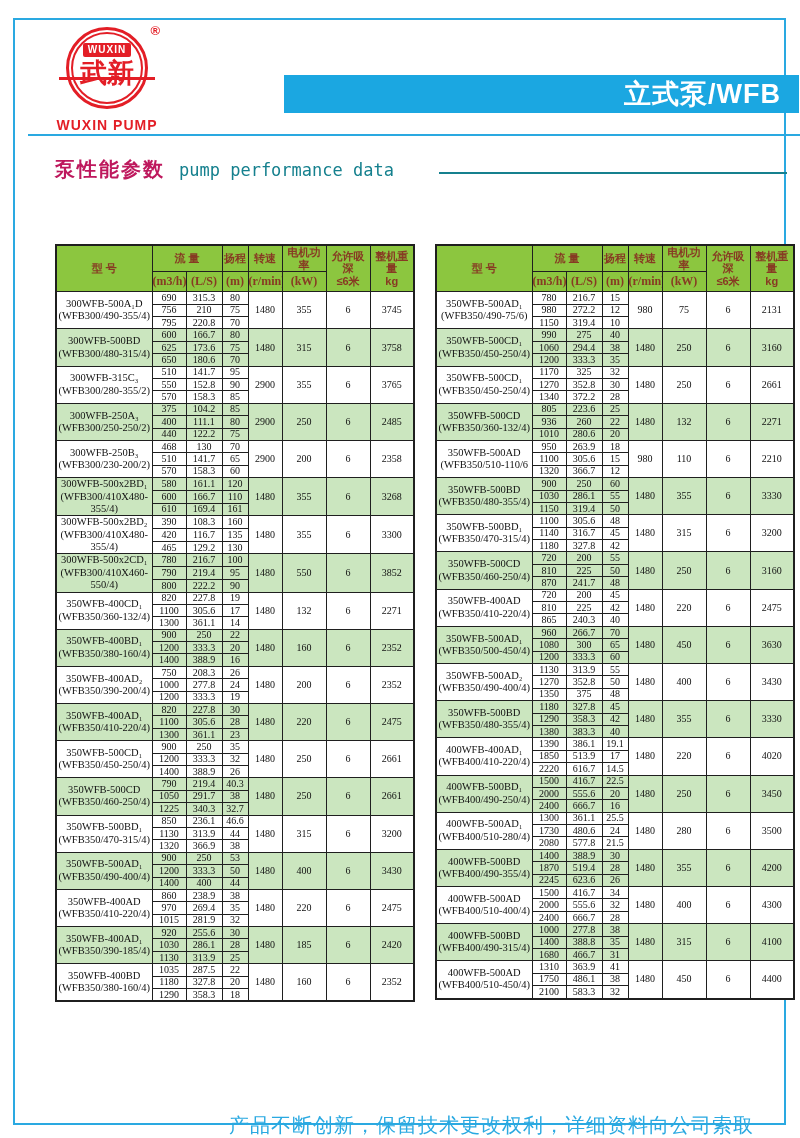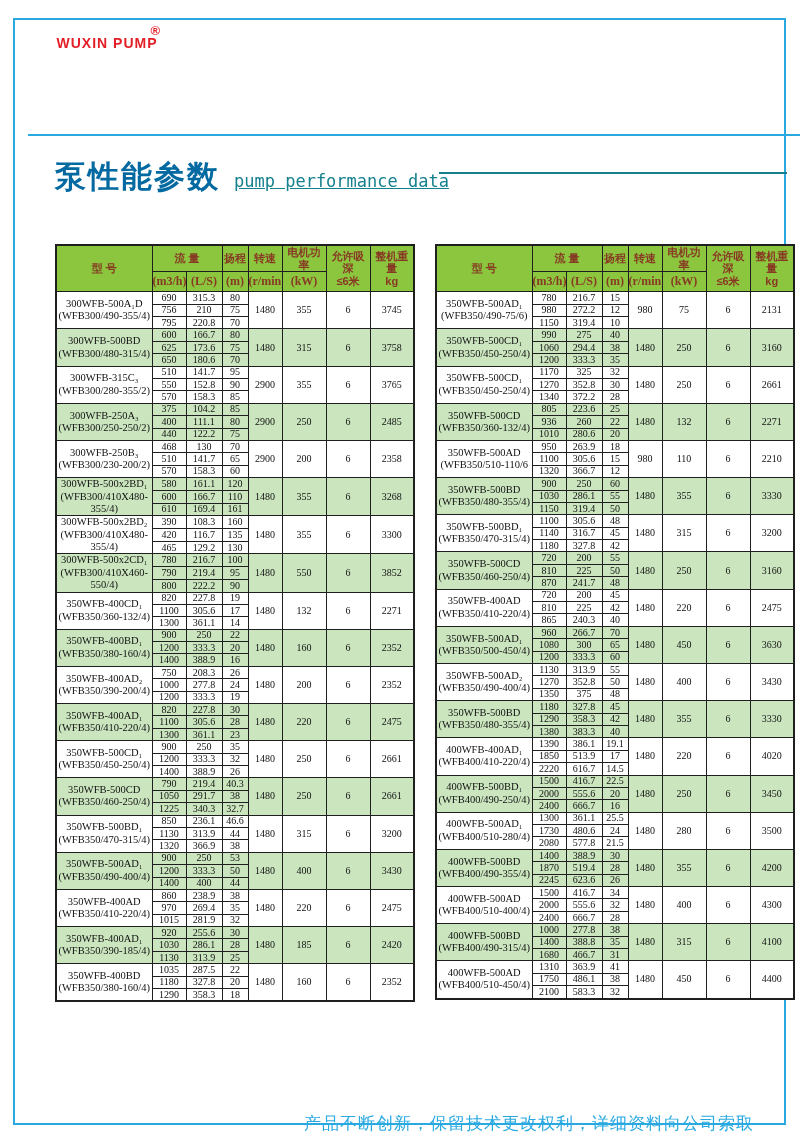--- a/index.html
+++ b/index.html
@@ -22,22 +22,22 @@
   .logo-hline{position:absolute;left:-10px;right:-10px;top:47px;height:3px;background:#e31e26;}
   .logo-caption{margin-top:8px;color:#e31e26;font-weight:bold;font-size:14px;letter-spacing:1px;}
   
   .banner{
     position:absolute;left:269px;top:55px;width:515px;height:38px;background:#1ba7e1;
     color:#ffffff;font-weight:bold;font-size:27px;line-height:38px;text-align:right;
     padding-right:18px;box-sizing:border-box;letter-spacing:1px;
   }
   .divider{position:absolute;left:13px;top:114px;width:773px;height:2px;background:#2aa9e1;}
   .section-title{position:absolute;left:40px;top:136px;white-space:nowrap;}
-  .section-title .cjk{color:#0369a1;font-size:31px;font-weight:bold;letter-spacing:2px;}
-  .section-title .en{color:#15808e;font-size:17px;margin-left:14px;font-family:"DejaVu Sans Mono",monospace;text-decoration:underline;}
+  .section-title .cjk{color:#be185d;font-size:20px;font-weight:bold;letter-spacing:2px;}
+  .section-title .en{color:#15808e;font-size:17px;margin-left:14px;font-family:"DejaVu Sans Mono",monospace;}
   .title-line{position:absolute;left:424px;top:152px;width:348px;height:2px;background:#15808e;}
   
   .table-slot{position:absolute;top:224px;}
   .table-slot.left{left:40px;}
   .table-slot.right{left:420px;}
   table.perf-table{border-collapse:collapse;table-layout:fixed;width:358px;border:2px solid #1f1f1f;}
   table.perf-table th,table.perf-table td{border:1px solid #1f1f1f;text-align:center;vertical-align:middle;padding:0;overflow:hidden;}
   table.perf-table thead th{
     background:#8cc63f;color:#873a23;font-weight:bold;font-size:11px;line-height:1.15;
   }
@@ -45,34 +45,44 @@
   table.perf-table thead tr.h2 th{height:19px;font-size:12px;font-family:Liberation Serif, serif;}
   table.perf-table tbody td{
     font-family:"Liberation Serif","DejaVu Serif",serif;font-size:10px;height:11.4px;line-height:1;color:#111;
     background:#ffffff;
   }
   table.perf-table tbody tr.alt td{background:#cbe6bf;}
   table.perf-table td.model{font-size:10.5px;line-height:1.18;padding:0 1px;}
   table.perf-table td.model .mname{white-space:nowrap;}
   
   .footer-note{
-    position:absolute;right:30px;top:1092px;color:#2aa9e1;font-size:17px;letter-spacing:1px;
+    position:absolute;right:30px;top:1092px;color:#2aa9e1;font-size:20px;letter-spacing:1px;
   }
 </style>
 </head>
 <body>
 
 <div class="page">
   <div class="frame">
 
     <div class="logo">
       <div class="logo-reg">®</div>
+      <div class="logo-circle">
+        <div class="logo-circle-inner">
+          <div class="logo-box">WUXIN</div>
+          <div class="logo-cjk">武新</div>
+        </div>
+        <div class="logo-hline"></div>
+      </div>
       <div class="logo-caption">WUXIN PUMP</div>
     </div>
 
+    <div class="banner">
+      <span>立式泵/WFB</span>
+    </div>
 
     <div class="divider"></div>
 
     <div class="section-title">
       <span class="cjk">泵性能参数</span><span class="en">pump performance data</span>
     </div>
     <div class="title-line"></div>
 
     <div id="table-left" class="table-slot left">
         <table class="perf-table">

